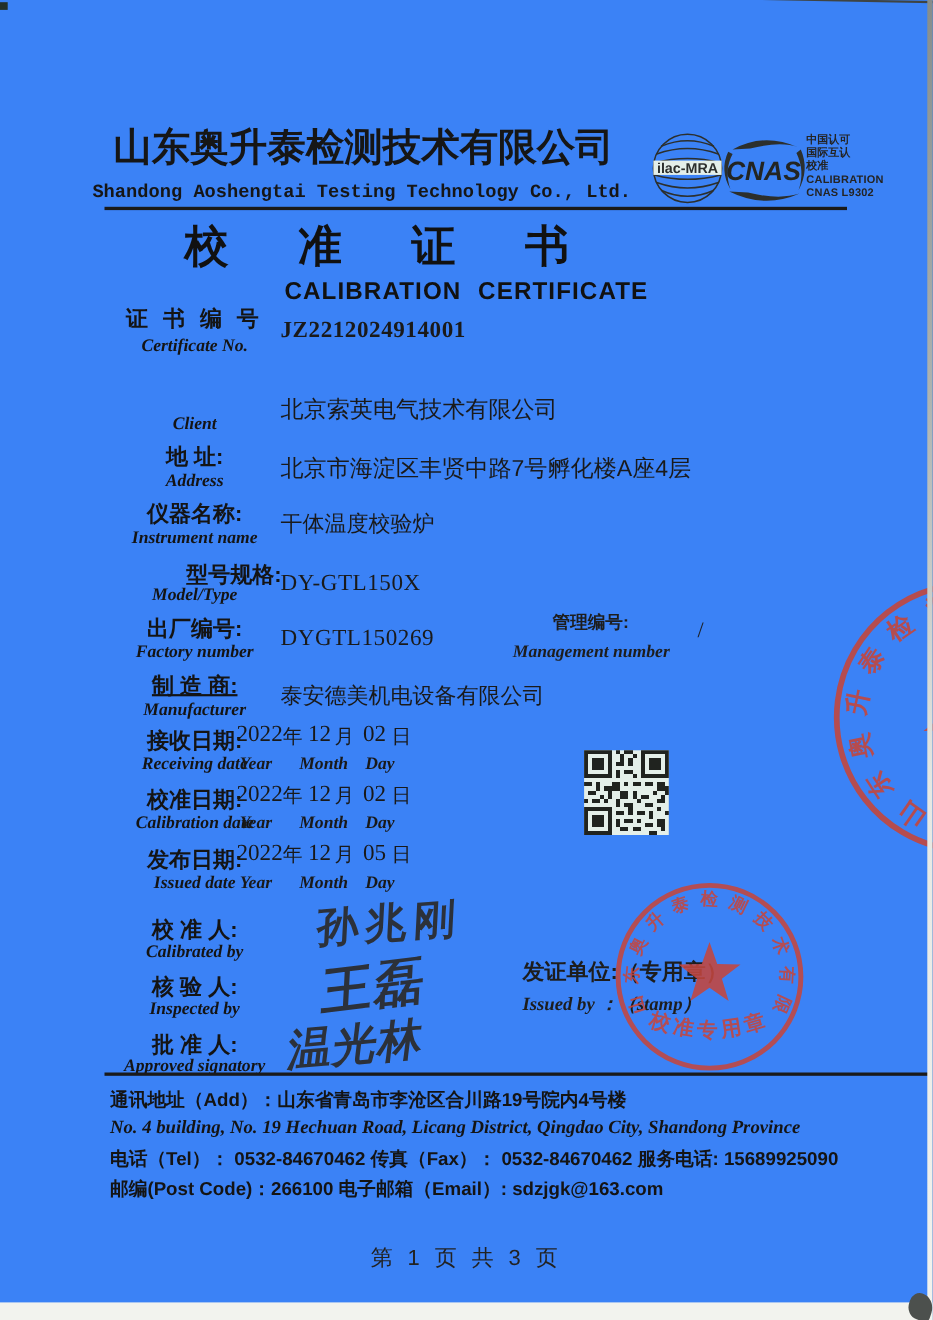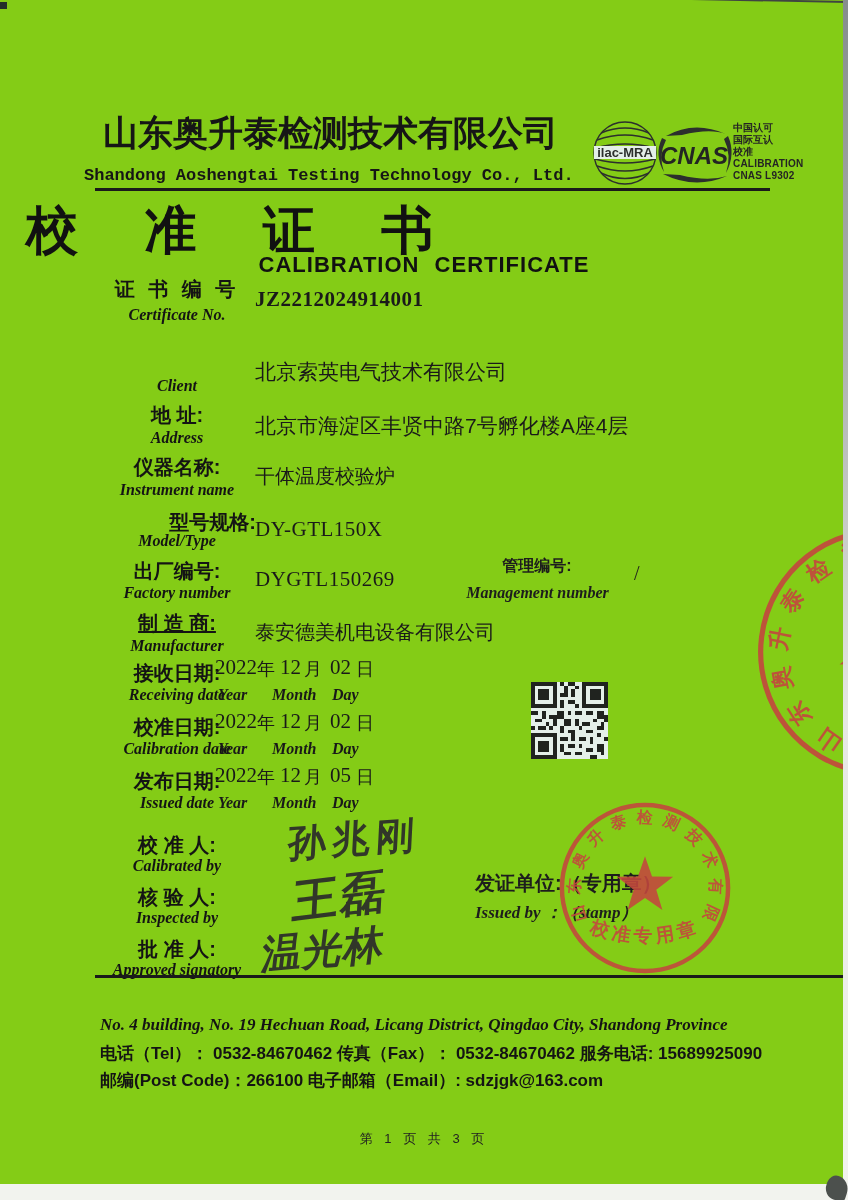--- a/index.html
+++ b/index.html
@@ -1,25 +1,25 @@
 <!DOCTYPE html>
 <html><head>
 <meta charset="utf-8">
 <style>
   html,body{margin:0;padding:0;background:#888;}
   .page{
     position:relative;width:848px;height:1200px;margin:0 auto;
-    background:#84cc16;overflow:hidden;
+    background:#3b82f6;overflow:hidden;
     font-family:"Liberation Sans",sans-serif;color:#1d1d1d;
   }
   
   .company-cn{position:absolute;left:103px;top:110px;font-size:35px;font-weight:900;letter-spacing:0px;color:#161616;}
   .company-en{position:absolute;left:84px;top:166px;font-family:"Liberation Mono","DejaVu Sans Mono",monospace;font-weight:700;font-size:17px;color:#161616;}
   .header-rule{position:absolute;left:95px;top:188px;width:675px;height:3px;background:#1a1a1a;}
-  .cert-title-cn{position:absolute;left:0;top:196px;width:685px;font-size:52px;font-weight:900;letter-spacing:26px;text-indent:26px;color:#111;}
+  .cert-title-cn{position:absolute;left:0;top:196px;width:685px;text-align:center;font-size:40px;font-weight:900;letter-spacing:26px;text-indent:26px;color:#111;}
   .cert-title-en{position:absolute;left:0;top:252px;width:848px;text-align:center;font-size:22px;font-weight:800;letter-spacing:1px;word-spacing:8px;color:#111;}
   
   .ilac{position:absolute;left:591px;top:118px;text-align:right;}
   .cnas{position:absolute;left:652px;top:126px;}
   .accred{position:absolute;left:733px;top:122px;font-size:10px;line-height:12px;color:#242424;font-weight:700;}
   .accred .en{font-weight:700;letter-spacing:0.2px;}
   
   .lab-cn{position:absolute;left:98px;width:158px;text-align:center;font-size:20px;font-weight:800;color:#141414;}
   .lab-en{position:absolute;left:98px;width:158px;text-align:center;font-family:"Liberation Serif",serif;font-style:italic;font-weight:700;font-size:16px;color:#141414;}
   .val{position:absolute;left:255px;font-size:20px;color:#1a1a1a;}
@@ -33,21 +33,21 @@
   .d-en{position:absolute;font-family:"Liberation Serif",serif;font-style:italic;font-weight:700;font-size:16px;color:#191919;}
   
   .sig{position:absolute;color:#2b2b2b;transform:rotate(-4deg) skewX(-7deg);font-weight:600;opacity:.92;white-space:nowrap;}
   
   .issuer-cn{position:absolute;left:475px;top:870px;font-size:20px;font-weight:800;}
   .issuer-en{position:absolute;left:475px;top:901px;font-family:"Liberation Serif",serif;font-style:italic;font-weight:700;font-size:17px;}
   
   .footer-rule{position:absolute;left:95px;top:975px;width:750px;height:3px;background:#1a1a1a;}
   .f-line{position:absolute;left:100px;font-size:17px;font-weight:700;color:#141414;}
   .f-serif{font-family:"Liberation Serif",serif;font-style:italic;font-weight:700;}
-  .page-num{position:absolute;left:0;top:1130px;width:848px;text-align:center;font-size:13px;letter-spacing:4px;color:#222;}
+  .page-num{position:absolute;left:0;top:1130px;width:848px;text-align:center;font-size:20px;letter-spacing:4px;color:#222;}
   
   .stamp{position:absolute;}
   
   .art-topline{position:absolute;top:1px;right:0;width:215px;height:2px;background:#3f4442;transform:rotate(1.1deg);transform-origin:right center;}
   .art-rightstrip{position:absolute;top:0;right:0;width:5px;height:1200px;background:linear-gradient(#868d8c,#aeb3b0 30%,#e6e8e3 60%,#f2f3ee);}
   .art-bottomstrip{position:absolute;left:0;bottom:0;width:848px;height:16px;background:#f2f3ee;}
   .art-smudge{position:absolute;right:0px;bottom:0px;width:22px;height:24px;background:#4c504d;border-radius:40% 60% 20% 50%;transform:rotate(18deg);}
   .art-tlmark{position:absolute;left:0;top:2px;width:7px;height:7px;background:#23302a;}
 </style>
 </head>
@@ -267,20 +267,21 @@
       </text>
       <polygon points="90,58 97.1,78.3 118.5,78.7 101.4,91.7 107.6,112.3 90,100 72.4,112.3 78.6,91.7 61.5,78.7 82.9,78.3" fill="#c4463e"></polygon>
       <path id="arcEdgeBottom" d="M 38 136 Q 90 154 142 136" fill="none"></path>
       <text font-size="19" font-weight="bold" fill="#c4463e" letter-spacing="4" text-anchor="middle" font-family="Liberation Sans, sans-serif">
         <textPath href="#arcEdgeBottom" startOffset="50%">校准专用章</textPath>
       </text>
     </svg>
   </div>
 
   <div class="footer-rule"></div>
+  <div class="f-line" style="top:988px;">通讯地址（Add）：山东省青岛市李沧区合川路19号院内4号楼</div>
   <div class="f-line f-serif" style="top:1015px;">No. 4 building, No. 19 Hechuan Road, Licang District, Qingdao City, Shandong Province</div>
   <div class="f-line" style="top:1042px;">电话（Tel）：  0532-84670462   传真（Fax）：  0532-84670462   服务电话:  15689925090</div>
   <div class="f-line" style="top:1069px;">邮编(Post Code)：266100    电子邮箱（Email）: sdzjgk@163.com</div>
   <div class="page-num">第 1 页  共 3 页</div>
 
   <div class="art-topline"></div>
   <div class="art-rightstrip"></div>
   <div class="art-bottomstrip"></div>
   <div class="art-smudge"></div>
   <div class="art-tlmark"></div>

